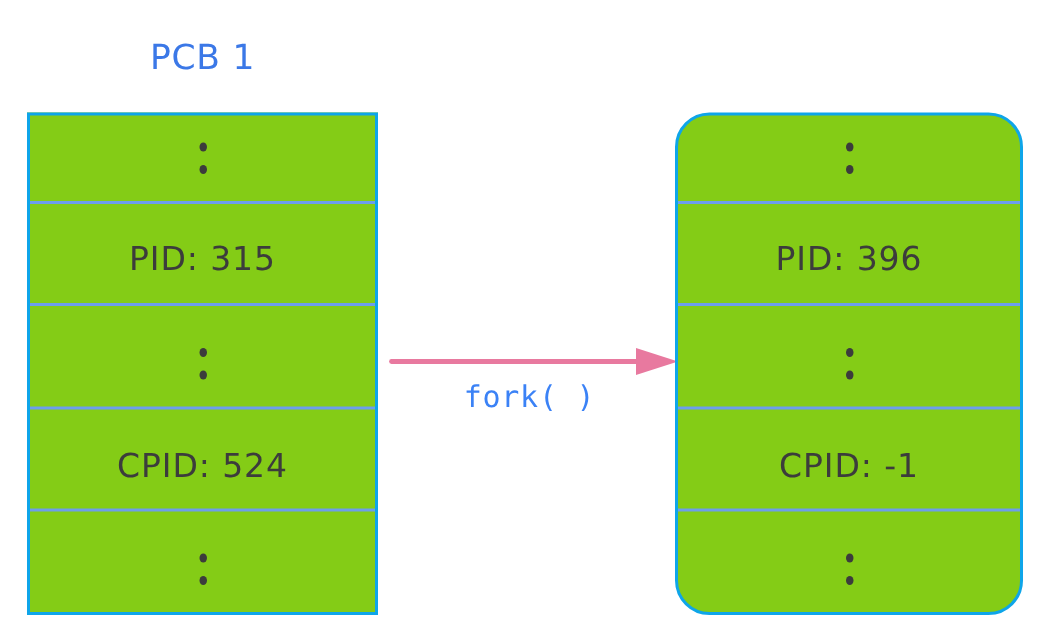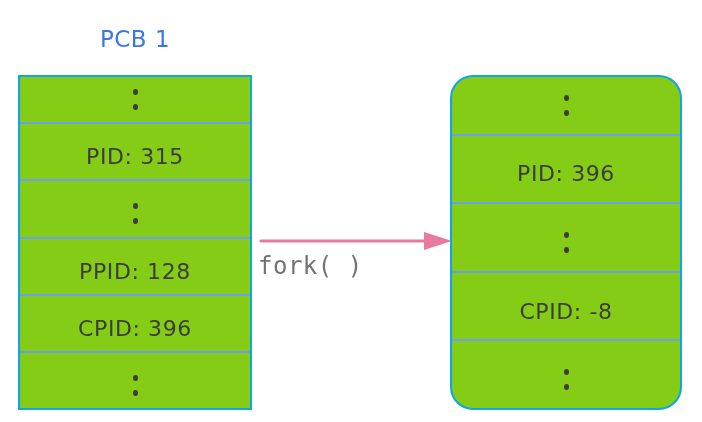--- a/index.html
+++ b/index.html
@@ -95,44 +95,44 @@
     left: 258px;
     top: 228px;
     width: 196px;
     height: 26px;
   }
   #fork-label {
     position: absolute;
     left: 258px;
     top: 252px;
     width: 190px;
-    color: #737373;
+    text-align: center;
+    color: #3b82f6;
     font-family: "DejaVu Sans Mono", "Liberation Mono", monospace;
-    font-size: 24px;
+    font-size: 20px;
     letter-spacing: 0.5px;
     white-space: nowrap;
   }
 </style>
 </head>
 <body>
 
 <div id="stage">
 
   <div id="title-left" class="pcb-title">PCB 1</div>
 
   <div id="table-left" class="pcb-table">
     <div class="pcb-row ellipsis">
       <span class="vdots"></span>
     </div>
     <div class="pcb-row">PID: 315</div>
     <div class="pcb-row ellipsis">
       <span class="vdots"></span>
     </div>
-    <div class="pcb-row">PPID: 128</div>
-    <div class="pcb-row">CPID: 396</div>
+    <div class="pcb-row">CPID: 524</div>
     <div class="pcb-row ellipsis">
       <span class="vdots"></span>
     </div>
   </div>
 
   <svg id="fork-arrow" viewBox="0 0 196 26">
     <line x1="3" y1="13" x2="170" y2="13" stroke="#e8799f" stroke-width="3.2" stroke-linecap="round"></line>
     <polygon points="166,4 194,13 166,22" fill="#e8799f"></polygon>
   </svg>
 
@@ -140,19 +140,19 @@
 
 
   <div id="table-right" class="pcb-table">
     <div class="pcb-row ellipsis">
       <span class="vdots"></span>
     </div>
     <div class="pcb-row">PID: 396</div>
     <div class="pcb-row ellipsis">
       <span class="vdots"></span>
     </div>
-    <div class="pcb-row">CPID: -8</div>
+    <div class="pcb-row">CPID: -1</div>
     <div class="pcb-row ellipsis">
       <span class="vdots"></span>
     </div>
   </div>
 
 </div>
 
 </body></html>

